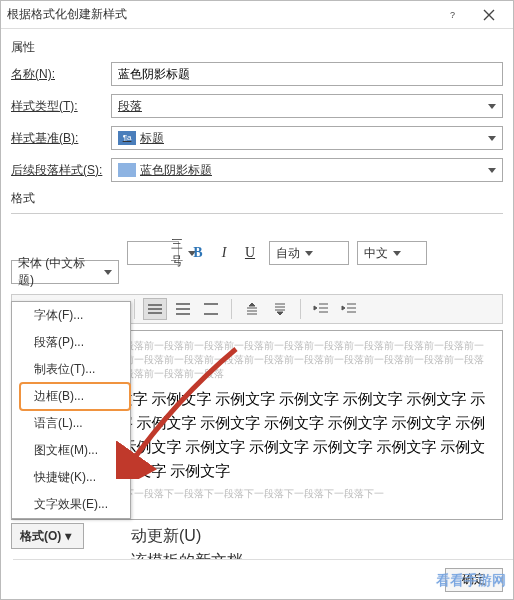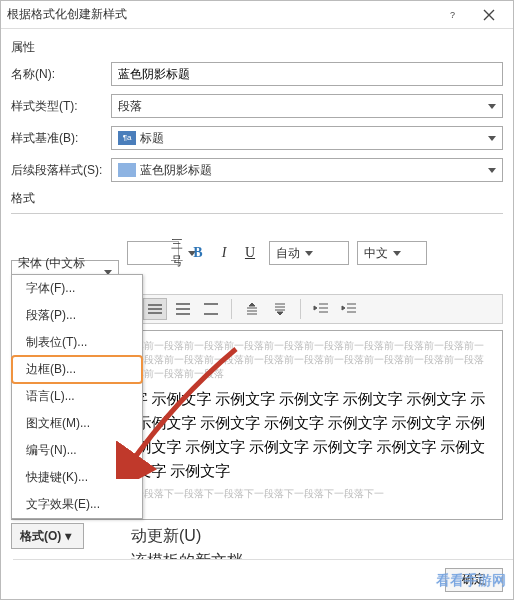--- a/index.html
+++ b/index.html
@@ -8,21 +8,21 @@
 .dialog { width:514px; height:600px; border:1px solid #bbb; background:#fff; display:flex; flex-direction:column; }
 
 .titlebar { height:28px; display:flex; align-items:center; padding:0 6px; border-bottom:1px solid #ddd; background:#fff; }
 .titlebar .title { flex:1; font-size:12px; color:#333; }
 .titlebar .winbtn { width:36px; height:24px; display:flex; align-items:center; justify-content:center; color:#444; }
 .titlebar .winbtn svg { width:12px; height:12px; }
 
 .content { flex:1; padding:6px 10px 0 10px; overflow:hidden; position:relative; }
 
 .sect-label { font-size:12px; color:#333; margin:4px 0 6px 0; }
-.row { display:flex; align-items:center; margin-bottom:8px; }
+.row { display:flex; align-items:center; margin-bottom:8px;text-decoration:underline; }
 .row .lab { width:100px; color:#333; }
 .row .ctrl { flex:1; position:relative; }
 
 input.txt, .combo, .combo-sm { border:1px solid #aaa; background:#fff; height:24px; font-size:12px; padding:0 6px; width:100%; }
 .combo, .combo-sm { display:flex; align-items:center; justify-content:space-between; }
 .combo .caret, .combo-sm .caret, .fontcombo .caret, .sizecombo .caret, .colorcombo .caret, .langcombo .caret, .formatbtn .caret { width:0;height:0;border-left:4px solid transparent;border-right:4px solid transparent;border-top:5px solid #555; margin-left:5px; }
 
 .combo-icon { width:18px; height:14px; background:#4a7ebb; margin-right:4px; display:inline-block; }
 .combo-icon2 { width:18px; height:14px; background:#8db3e2; margin-right:4px; display:inline-block; }
 
@@ -48,21 +48,21 @@
 
 
 .preview { border:1px solid #aaa; height:190px; padding:8px 12px; overflow:hidden; font-family: "SimSun", serif; position:relative; margin-bottom:6px; }
 .gray-lines { font-size:10px; color:#bbb; line-height:1.4; word-break:break-all; }
 .sample { font-size:15px; color:#000; line-height:1.6; margin-top:6px; }
 .gray-after { font-size:10px; color:#bbb; margin-top:4px; }
 
 
 .formatbtn { height:26px; border:1px solid #aaa; background:#f3f3f3; padding:0 8px; display:inline-flex; align-items:center; font-size:12px; position:absolute; left:10px; bottom:10px;font-weight:bold; }
 
-.popup { position:absolute; left:10px; bottom:40px; width:132px; background:#fff; border:1px solid #aaa; box-shadow:1px 1px 3px rgba(0,0,0,0.2); z-index:10; }
+.popup { position:absolute; left:10px; bottom:40px; width:120px; background:#fff; border:1px solid #aaa; box-shadow:1px 1px 3px rgba(0,0,0,0.2); z-index:10;padding-left:8px; }
 .popup .mitem { padding:5px 10px 5px 14px; font-size:12px; color:#333; cursor:pointer; }
 .popup .mitem.hl { outline:2px solid #f0933f; outline-offset:-1px; border-radius:3px; background:#fff; }
 
 
 .arrow { position:absolute; left:115px; top:310px; width:130px; height:140px; z-index:11; pointer-events:none; }
 
 
 .footer { height:40px; border-top:1px solid #ddd; display:flex; align-items:center; justify-content:flex-end; padding:0 10px; gap:10px;margin-left:12px; }
 .dlgbtn { height:24px; padding:0 16px; border:1px solid #aaa; background:#f6f6f6; font-size:12px; }
 
@@ -232,21 +232,20 @@
     <div class="chkline">动更新(U)</div>
     <div class="chkline">该模板的新文档</div>
 
     <div class="popup">
       <div class="mitem">字体(F)...</div>
       <div class="mitem">段落(P)...</div>
       <div class="mitem">制表位(T)...</div>
       <div class="mitem hl">边框(B)...</div>
       <div class="mitem">语言(L)...</div>
       <div class="mitem">图文框(M)...</div>
-      <div class="mitem">编号(N)...</div>
       <div class="mitem">快捷键(K)...</div>
       <div class="mitem">文字效果(E)...</div>
     </div>
 
     <div class="formatbtn">
       <span>格式(O)</span>
       <span style="margin:0 4px;">▾</span>
     </div>
 
     <svg class="arrow" viewBox="0 0 130 140">

